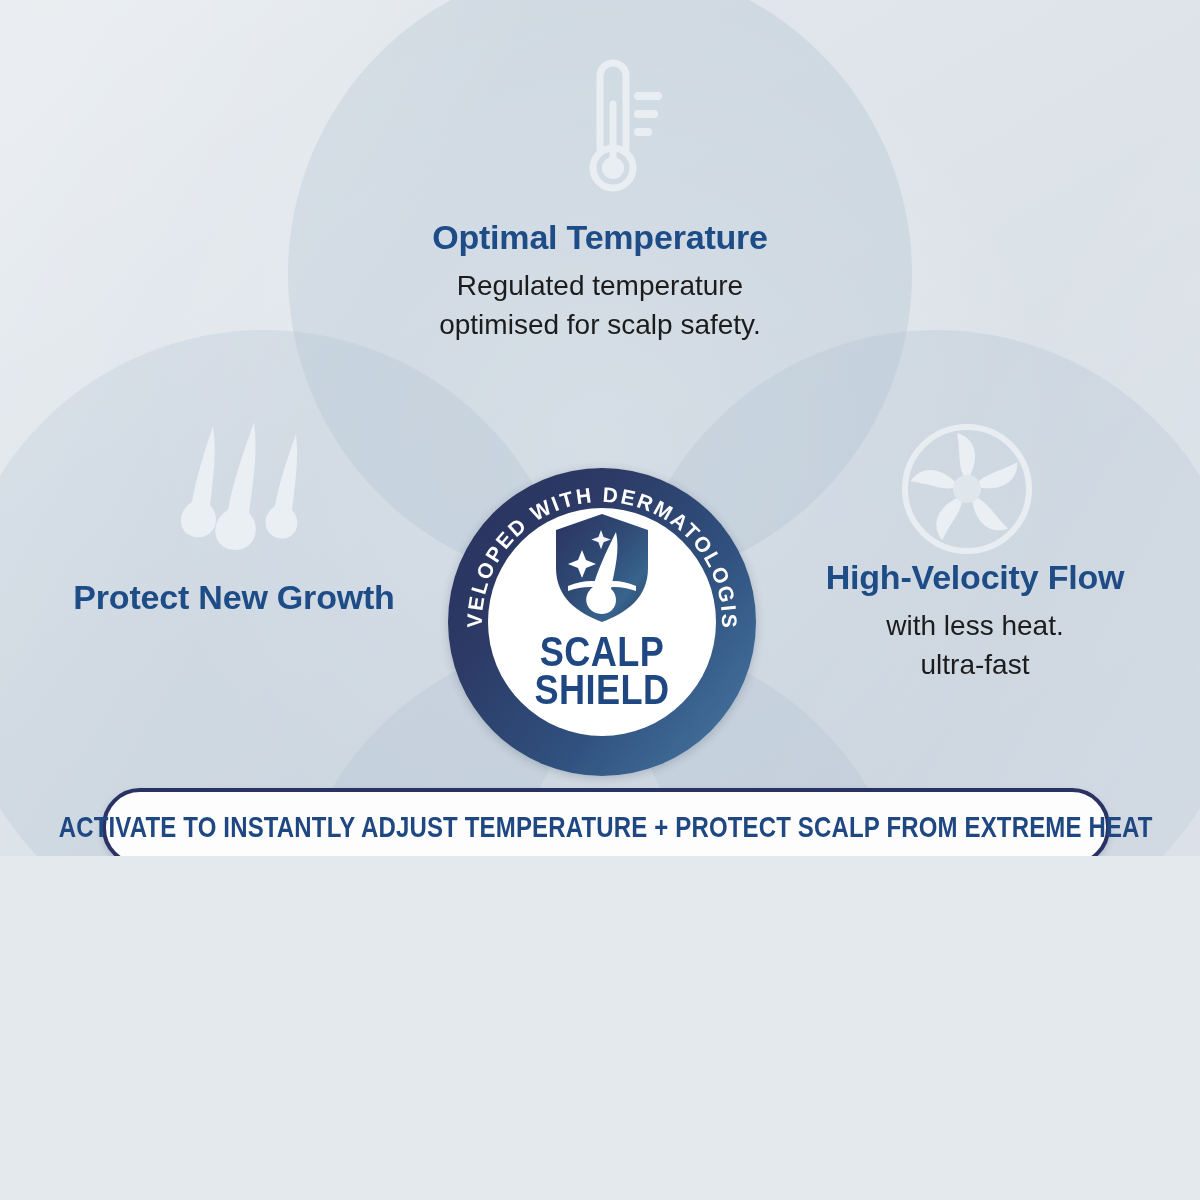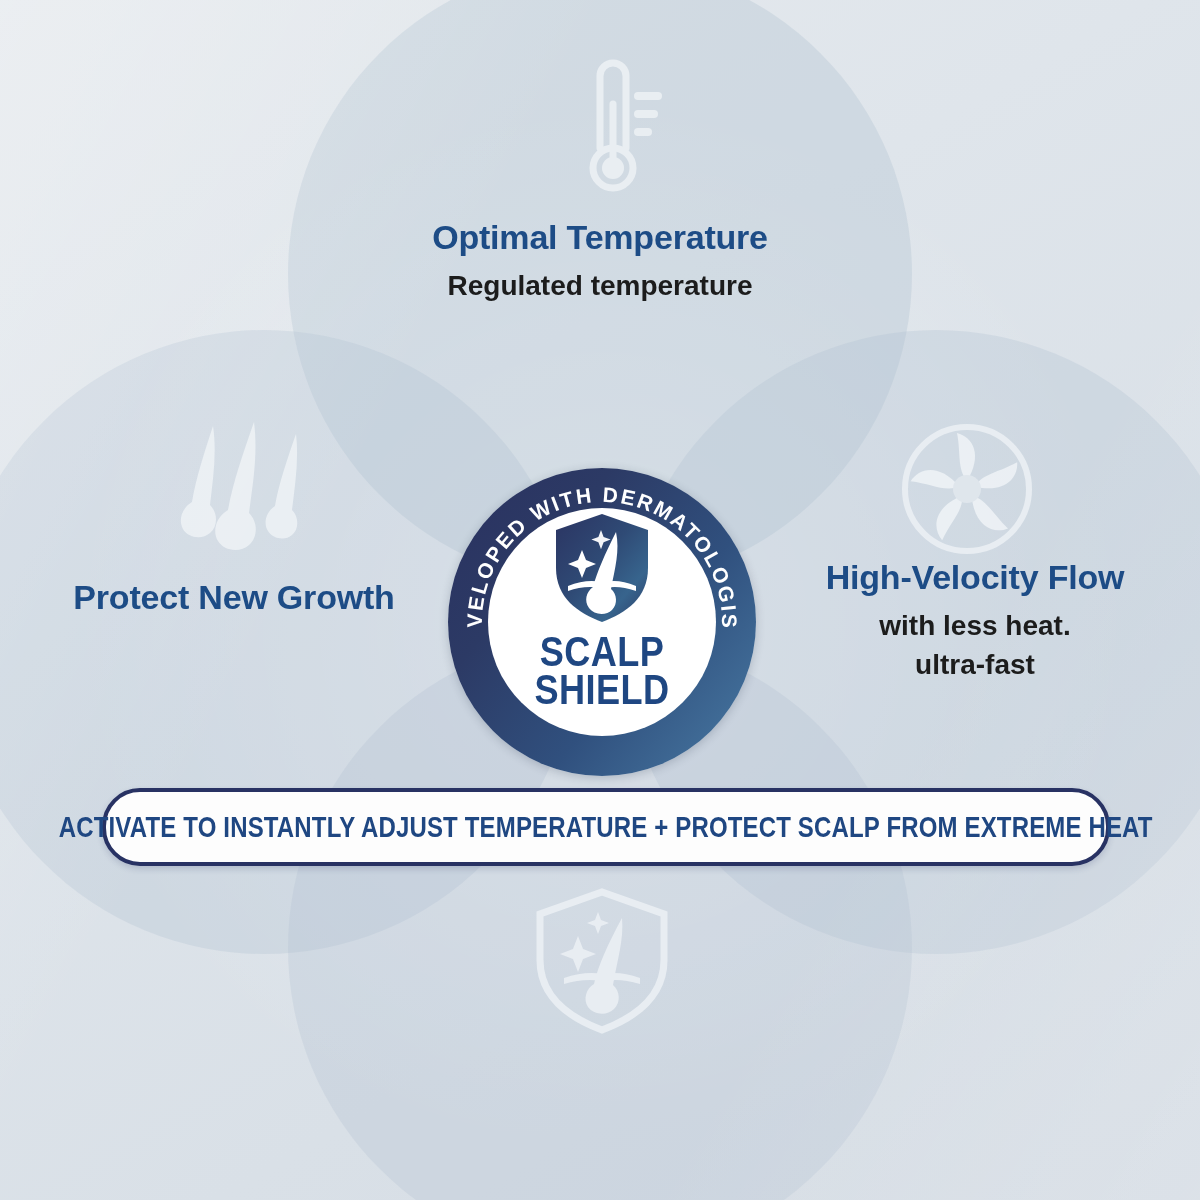--- a/index.html
+++ b/index.html
@@ -2,21 +2,21 @@
 <html><head>
 <meta charset="utf-8">
 <style>
   html,body{margin:0;padding:0;}
   body{
     width:1200px;height:1200px;overflow:hidden;
     font-family:"Liberation Sans", sans-serif;
     background:#e4e9ed;
   }
   #stage{
-    position:relative;width:1200px;height:1200px;overflow:hidden;
+    position:relative;width:1200px;height:856px;overflow:hidden;
     background:
       radial-gradient(circle at 50% 52%, rgba(255,255,255,0.35) 0%, rgba(255,255,255,0) 62%),
       linear-gradient(150deg,#e6eaee 0%,#dfe5eb 35%,#d9e0e7 70%,#d5dce4 100%);
   }
 
   
   .blob{position:absolute;border-radius:50%;pointer-events:none;}
   .blob.top   {left:288px; top:-38px;  width:624px;height:624px;
                background:rgba(176,192,209,0.34);}
   .blob.left  {left:-48px; top:330px;  width:624px;height:624px;
@@ -37,21 +37,21 @@
   .wm-fan   {left:898px;top:420px;width:138px;height:138px;}
   .wm-shield{left:528px;top:884px;width:148px;height:152px;}
 
   
   .block{position:absolute;text-align:center;}
   .h{
     color:#1d4c86;font-weight:700;letter-spacing:-0.2px;
     font-size:34px;line-height:1.16;margin:0 0 10px 0;white-space:nowrap;
   }
   .p{
-    color:#1c1c1c;font-weight:700;font-size:28px;line-height:1.36;margin:0;
+    color:#1c1c1c;font-weight:400;font-size:28px;line-height:1.36;margin:0;
   }
 
   .block-top   {left:300px;top:218px;width:600px;}
   .block-left  {left:24px; top:578px;width:420px;}
   .block-right {left:770px;top:558px;width:410px;text-align:center;}
   .block-bottom{left:300px;top:1048px;width:600px;}
   .block-bottom .h{font-size:34px;line-height:1.26;}
 
   
   #badge{
@@ -153,20 +153,21 @@
       <path d="M70 28 l3 8 l8 3 l-8 3 l-3 8 l-3 -8 l-8 -3 l8 -3 z"></path>
       <path d="M36 94 c14 -5 28 -6 38 -4 l0 7 c-12 -2 -25 -1 -38 3 z"></path>
       <path d="M112 94 c-14 -5 -26 -6 -36 -4 l0 7 c12 -2 22 -1 36 3 z"></path>
     </g>
   </svg>
 
   <div class="block block-top">
     <div class="h">Optimal Temperature</div>
     <div class="p">
       <div>Regulated temperature</div>
+      <div>optimised for scalp safety.</div>
     </div>
   </div>
 
   <div class="block block-left">
     <div class="h">Protect New Growth</div>
   </div>
 
   <div class="block block-right">
     <div class="h">High-Velocity Flow</div>
     <div class="p">

